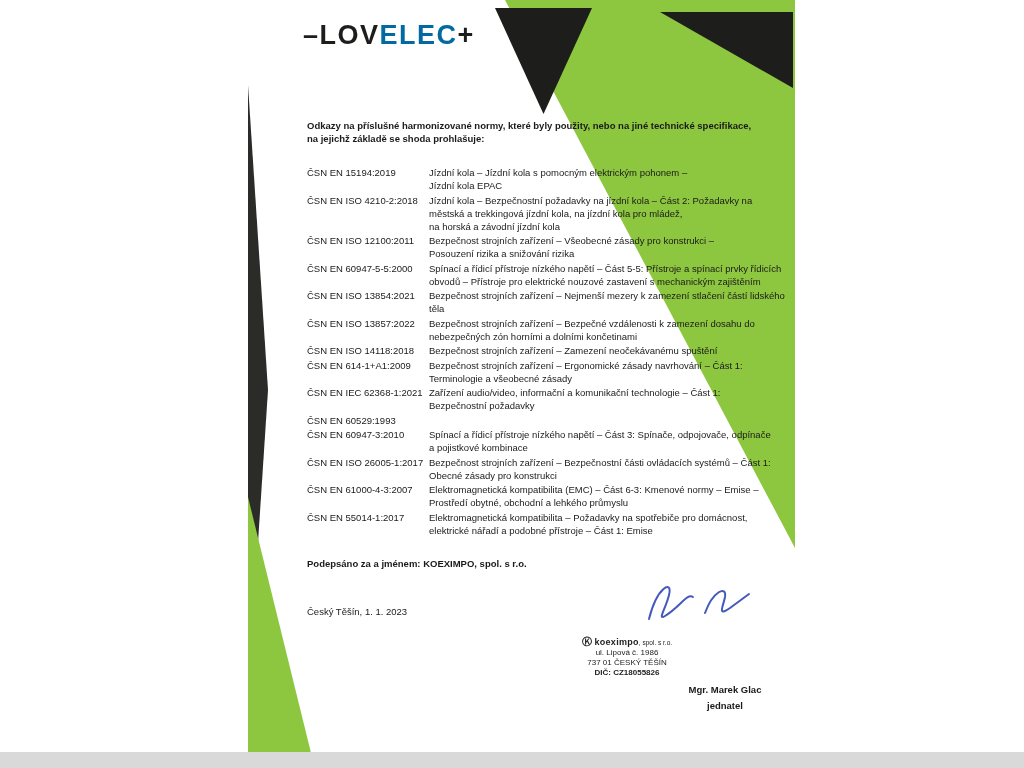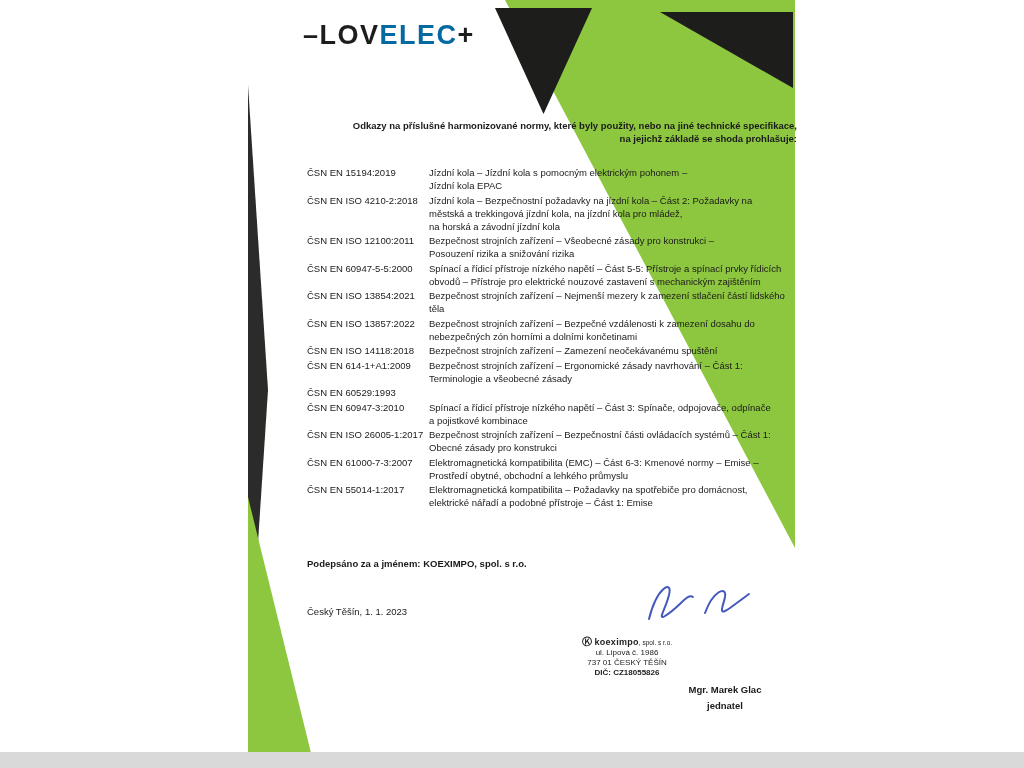--- a/index.html
+++ b/index.html
@@ -31,21 +31,21 @@
   .footer-bar { left:0; top:752px; width:1024px; height:16px; background:#d9d9d9; }
 
   .logo {
     position:absolute; left:303px; top:20px; font-size:27px; font-weight:bold;
     letter-spacing:1.5px; color:#1d1d1b; white-space:nowrap;
   }
   .logo .green-text { color:#0369a1; }
 
   .intro {
     position:absolute; left:307px; top:119px; width:490px;
-    font-size:9.5px; font-weight:bold; line-height:13px; white-space:pre-line;text-align:right;
+    font-size:9.5px; font-weight:bold; line-height:13px; white-space:pre-line;
   }
 
   .standards {
     position:absolute; left:307px; top:166px; width:478px;
     font-size:9.5px; line-height:13px;
   }
   .std-row { display:flex; margin-bottom:1.5px; }
   .std-code { width:122px; flex-shrink:0; white-space:nowrap; }
   .std-desc { flex:1; white-space:pre-line; }
 
@@ -137,39 +137,44 @@
     <div class="std-code">ČSN EN ISO 14118:2018</div>
     <div class="std-desc">Bezpečnost strojních zařízení – Zamezení neočekávanému spuštění</div>
   </div>
 
   <div class="std-row">
     <div class="std-code">ČSN EN 614-1+A1:2009</div>
     <div class="std-desc">Bezpečnost strojních zařízení – Ergonomické zásady navrhování – Část 1:
 Terminologie a všeobecné zásady</div>
   </div>
 
+  <div class="std-row">
+    <div class="std-code">ČSN EN IEC 62368-1:2021</div>
+    <div class="std-desc">Zařízení audio/video, informační a komunikační technologie – Část 1:
+Bezpečnostní požadavky</div>
+  </div>
 
   <div class="std-row">
     <div class="std-code">ČSN EN 60529:1993</div>
   </div>
 
   <div class="std-row">
     <div class="std-code">ČSN EN 60947-3:2010</div>
     <div class="std-desc">Spínací a řídicí přístroje nízkého napětí – Část 3: Spínače, odpojovače, odpínače
 a pojistkové kombinace</div>
   </div>
 
   <div class="std-row">
     <div class="std-code">ČSN EN ISO 26005-1:2017</div>
     <div class="std-desc">Bezpečnost strojních zařízení – Bezpečnostní části ovládacích systémů – Část 1:
 Obecné zásady pro konstrukci</div>
   </div>
 
   <div class="std-row">
-    <div class="std-code">ČSN EN 61000-7-3:2007</div>
+    <div class="std-code">ČSN EN 61000-4-3:2007</div>
     <div class="std-desc">Elektromagnetická kompatibilita (EMC) – Část 6-3: Kmenové normy – Emise –
 Prostředí obytné, obchodní a lehkého průmyslu</div>
   </div>
 
   <div class="std-row">
     <div class="std-code">ČSN EN 55014-1:2017</div>
     <div class="std-desc">Elektromagnetická kompatibilita – Požadavky na spotřebiče pro domácnost,
 elektrické nářadí a podobné přístroje – Část 1: Emise</div>
   </div>
 </div>

